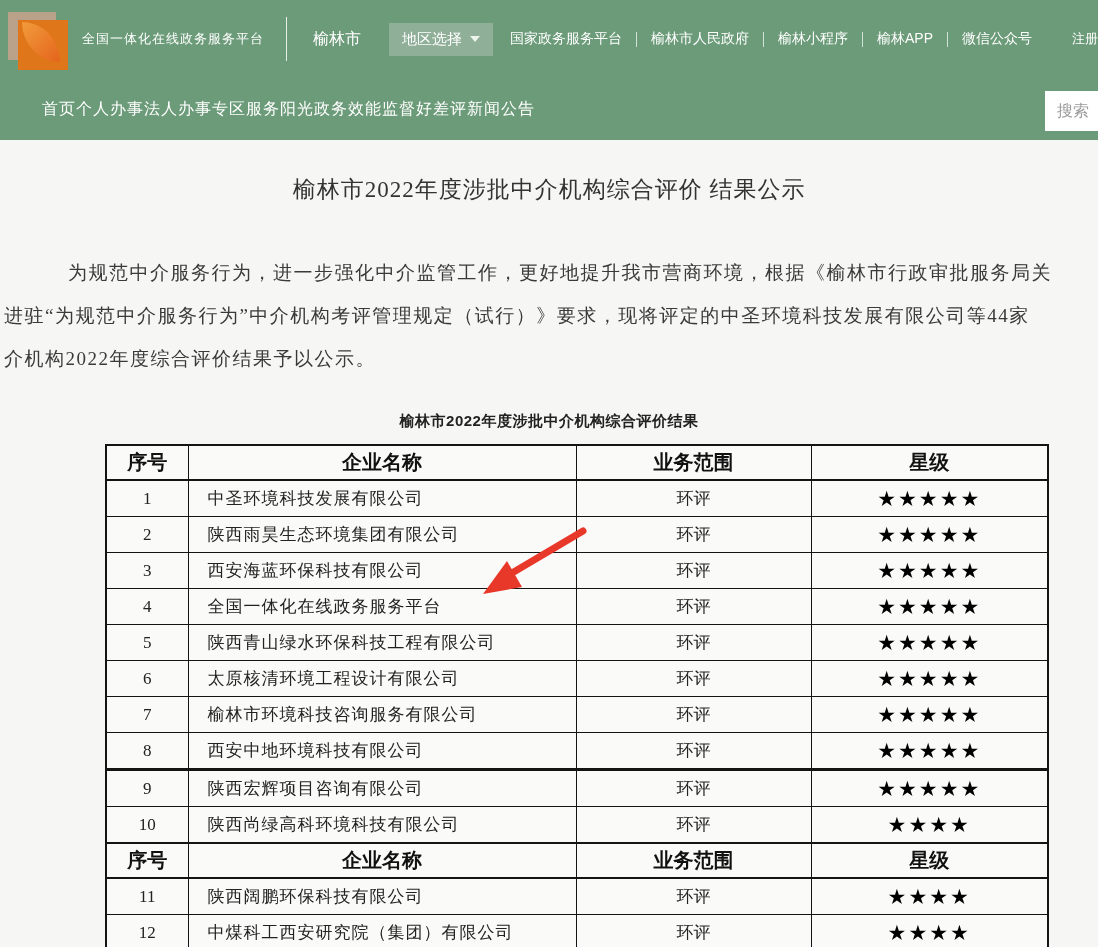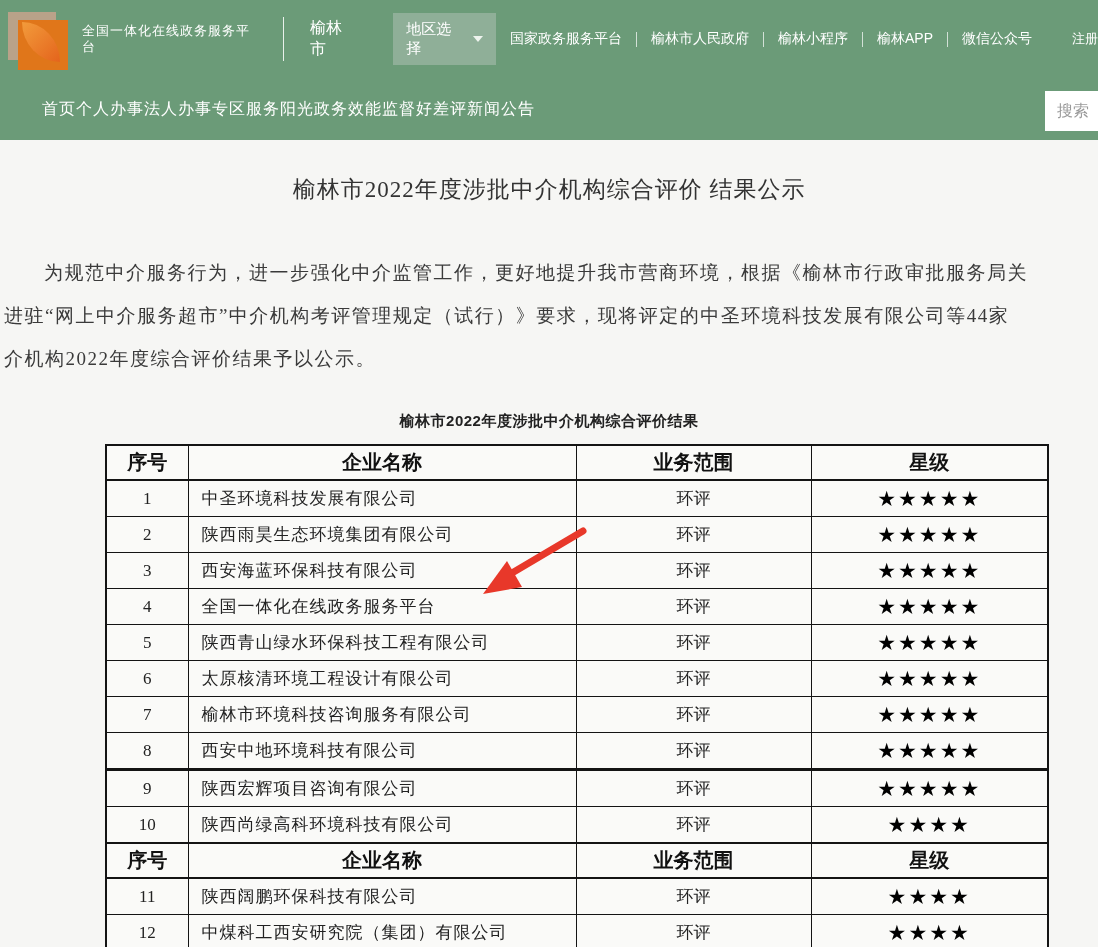--- a/index.html
+++ b/index.html
@@ -13,50 +13,50 @@
   .logo{position:relative;width:60px;height:62px;flex:0 0 auto;}
   .logo .tan{position:absolute;left:0;top:4px;width:48px;height:48px;background:#b9a289;}
   .logo .orange{position:absolute;left:10px;top:12px;width:50px;height:50px;background:#e0761a;}
   .logo .leaf{position:absolute;left:14px;top:14px;width:38px;height:40px;
     background:linear-gradient(135deg,#f29b3b,#e4641c);border-radius:0 100% 0 100%;}
   .brand{margin-left:14px;line-height:1.25;}
   .brand .small{font-size:13px;letter-spacing:1px;}
   .brand .big{font-size:27px;letter-spacing:3px;font-weight:500;}
   .vdivider{width:1px;height:44px;background:rgba(255,255,255,.85);margin:0 26px 0 22px;}
   .city{font-size:16px;}
-  .region-btn{margin-left:36px;background:#8FAF98;padding:7px 13px;font-size:15px;
+  .region-btn{margin-left:28px;background:#8FAF98;padding:7px 13px;font-size:15px;
     display:flex;align-items:center;gap:8px;cursor:pointer;}
   .caret{width:0;height:0;border-left:5px solid transparent;border-right:5px solid transparent;
     border-top:6px solid #eef3ee;}
   .top-links{margin-left:auto;display:flex;align-items:center;font-size:14px;white-space:nowrap;}
   .top-links .lnk{padding:0 14px;cursor:pointer;}
   .top-links .sep{width:1px;height:15px;background:rgba(255,255,255,.7);}
   .register{margin-left:26px;font-size:13px;cursor:pointer;}
   
   .nav-row{height:62px;display:flex;align-items:center;padding-left:42px;position:relative;}
   .nav-item{font-size:16px;letter-spacing:1px;cursor:pointer;white-space:nowrap;}
   .search-box{position:absolute;left:1045px;top:13px;width:130px;height:40px;background:#fff;
     border:none;padding:0 0 0 12px;font-size:16px;font-family:"Liberation Sans",sans-serif;color:#333;}
   .search-box::placeholder{color:#9a9a9a;}
   
   .doc{padding-top:34px;color:#2e2e2e;font-family:"Liberation Serif",serif;}
   .doc-title{margin:0;text-align:center;font-size:23px;font-weight:400;letter-spacing:1px;color:#333;}
   .para{margin-top:46px;font-size:19px;line-height:43px;color:#3a3a3a;letter-spacing:1.5px;}
   .para .pline{white-space:nowrap;overflow:hidden;padding-left:4px;}
-  .para .pline.indent{padding-left:44px;}
+  .para .pline.indent{padding-left:68px;}
   .table-caption{margin-top:32px;text-align:center;font-size:15px;font-weight:700;color:#222;
     font-family:"Liberation Sans",sans-serif;letter-spacing:.5px;}
   
   table.eval{border-collapse:collapse;table-layout:fixed;width:942px;margin:13px 0 0 105px;
     background:#fafaf8;border:2px solid #141414;font-family:"Liberation Serif",serif;}
   .eval th,.eval td{border:1px solid #141414;overflow:hidden;white-space:nowrap;}
   .eval tr.head th{height:31px;font-size:20px;font-weight:700;border-top-width:2px;border-bottom-width:2px;color:#111;}
   .eval td{height:33px;font-size:17px;color:#222;}
   .eval .col-no{text-align:center;}
-  .eval .col-name{padding-left:13px;text-align:left;letter-spacing:1px;}
+  .eval .col-name{padding-left:19px;text-align:left;letter-spacing:1px;}
   .eval .col-scope{text-align:center;}
   .eval .col-stars{text-align:center;font-size:21px;letter-spacing:2px;
     font-family:"DejaVu Sans",sans-serif;color:#000;}
   .eval tr.thick-bottom td{border-bottom-width:3px;}
   
   .arrow-overlay{position:absolute;left:0;top:0;pointer-events:none;}
 </style>
 </head>
 <body>
 
@@ -101,21 +101,21 @@
     <span class="nav-item">新闻公告</span>
     <input class="search-box" placeholder="搜索" style="">
   </div>
 </div>
 
 <div class="doc">
   <h1 class="doc-title">榆林市2022年度涉批中介机构综合评价 结果公示</h1>
 
   <div class="para">
     <div class="pline indent">为规范中介服务行为，进一步强化中介监管工作，更好地提升我市营商环境，根据《榆林市行政审批服务局关</div>
-    <div class="pline">进驻“网上中介服务超市”中介机构考评管理规定（试行）》要求，现将评定的中圣环境科技发展有限公司等44家</div>
+    <div class="pline">进驻“为规范中介服务行为”中介机构考评管理规定（试行）》要求，现将评定的中圣环境科技发展有限公司等44家</div>
     <div class="pline">介机构2022年度综合评价结果予以公示。</div>
   </div>
 
   <div class="table-caption">榆林市2022年度涉批中介机构综合评价结果</div>
 
   <table class="eval">
     <colgroup>
       <col style="width:82px">
         <col style="width:388px">
         <col style="width:235px">

